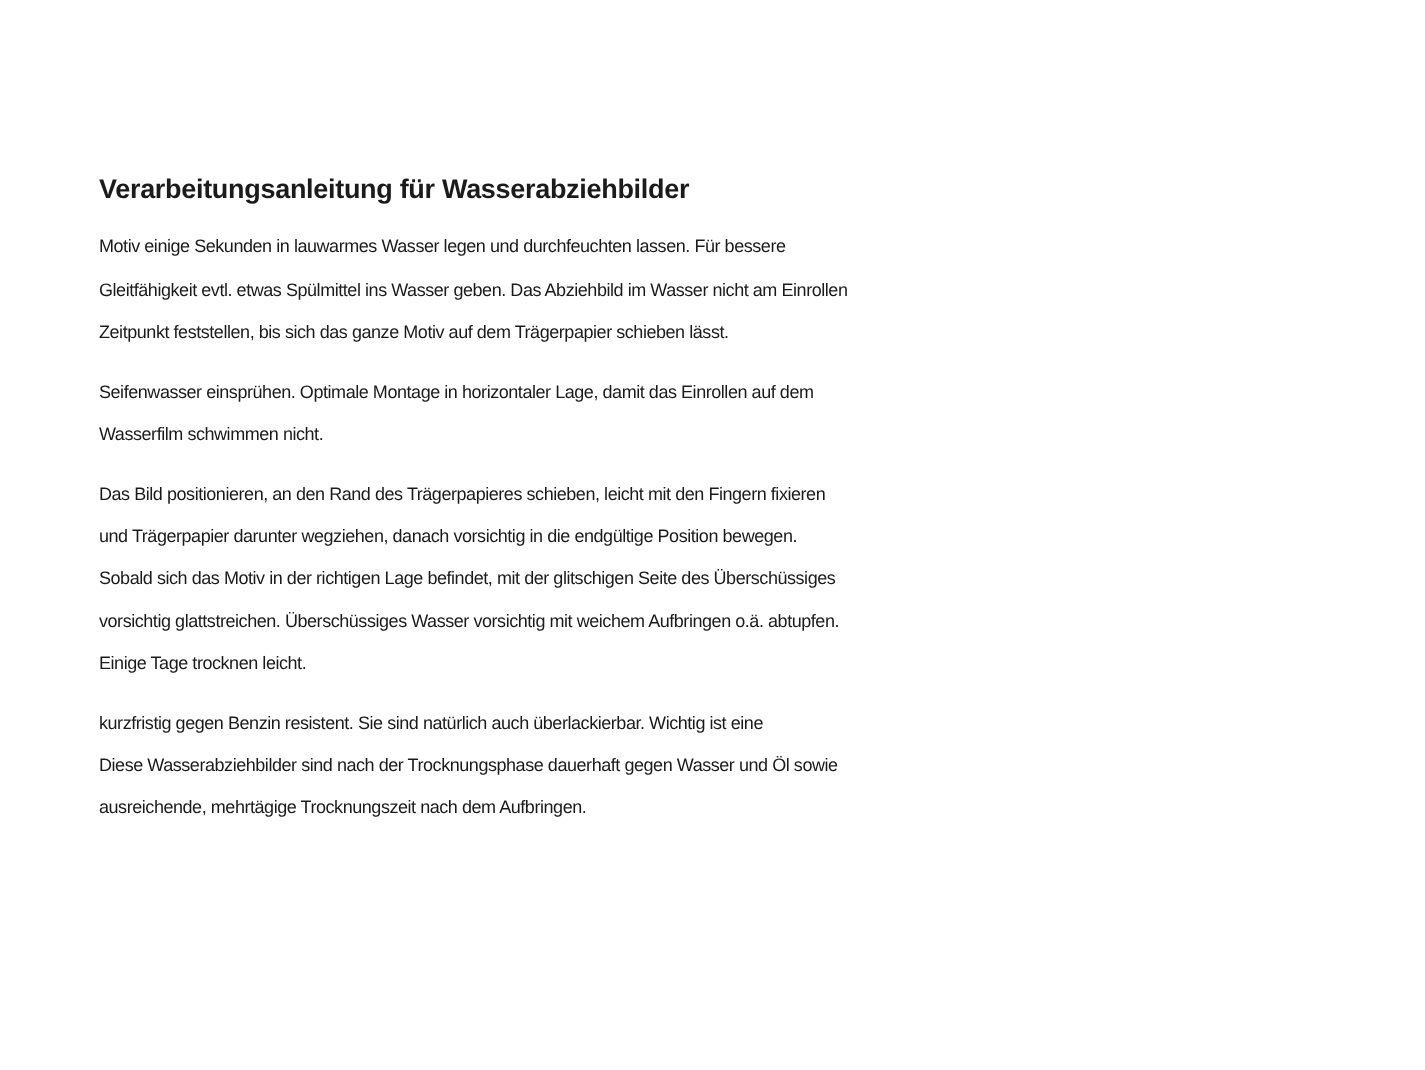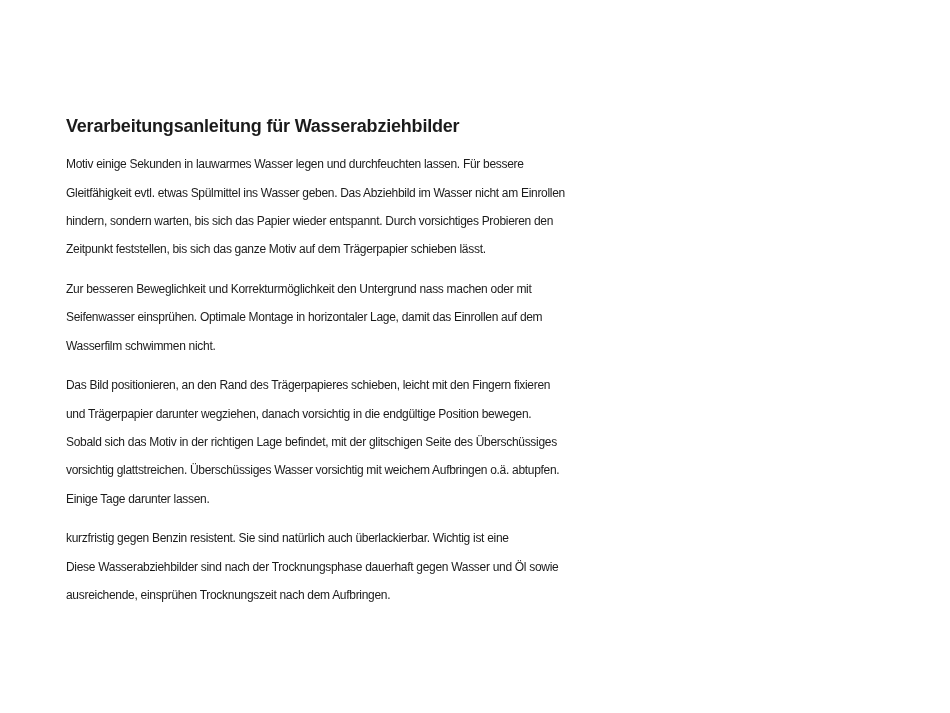--- a/index.html
+++ b/index.html
@@ -43,37 +43,35 @@
 </head>
 <body>
 
 <div class="page">
 
   <h1 class="doc-title">Verarbeitungsanleitung für Wasserabziehbilder</h1>
 
   <div class="paragraph">
     <div class="text-line">Motiv einige Sekunden in lauwarmes Wasser legen und durchfeuchten lassen. Für bessere</div>
     <div class="text-line">Gleitfähigkeit evtl. etwas Spülmittel ins Wasser geben. Das Abziehbild im Wasser nicht am Einrollen</div>
-    <div class="text-line">hindern, sondern warten, bis sich das Papier wieder entspannt. Durch vorsichtiges Probieren den</div>
     <div class="text-line">Zeitpunkt feststellen, bis sich das ganze Motiv auf dem Trägerpapier schieben lässt.</div>
   </div>
 
   <div class="paragraph">
-    <div class="text-line">Zur besseren Beweglichkeit und Korrekturmöglichkeit den Untergrund nass machen oder mit</div>
     <div class="text-line">Seifenwasser einsprühen. Optimale Montage in horizontaler Lage, damit das Einrollen auf dem</div>
     <div class="text-line">Wasserfilm schwimmen nicht.</div>
   </div>
 
   <div class="paragraph">
     <div class="text-line">Das Bild positionieren, an den Rand des Trägerpapieres schieben, leicht mit den Fingern fixieren</div>
     <div class="text-line">und Trägerpapier darunter wegziehen, danach vorsichtig in die endgültige Position bewegen.</div>
     <div class="text-line">Sobald sich das Motiv in der richtigen Lage befindet, mit der glitschigen Seite des Überschüssiges</div>
     <div class="text-line">vorsichtig glattstreichen. Überschüssiges Wasser vorsichtig mit weichem Aufbringen o.ä. abtupfen.</div>
-    <div class="text-line">Einige Tage darunter lassen.</div>
+    <div class="text-line">Einige Tage trocknen leicht.</div>
   </div>
 
   <div class="paragraph">
     <div class="text-line">kurzfristig gegen Benzin resistent. Sie sind natürlich auch überlackierbar. Wichtig ist eine</div>
     <div class="text-line">Diese Wasserabziehbilder sind nach der Trocknungsphase dauerhaft gegen Wasser und Öl sowie</div>
-    <div class="text-line">ausreichende, einsprühen Trocknungszeit nach dem Aufbringen.</div>
+    <div class="text-line">ausreichende, mehrtägige Trocknungszeit nach dem Aufbringen.</div>
   </div>
 
 </div>
 
 </body></html>

